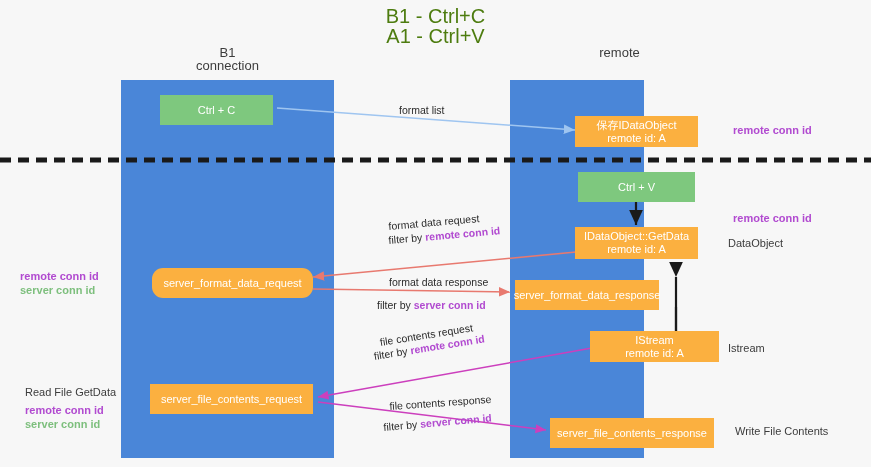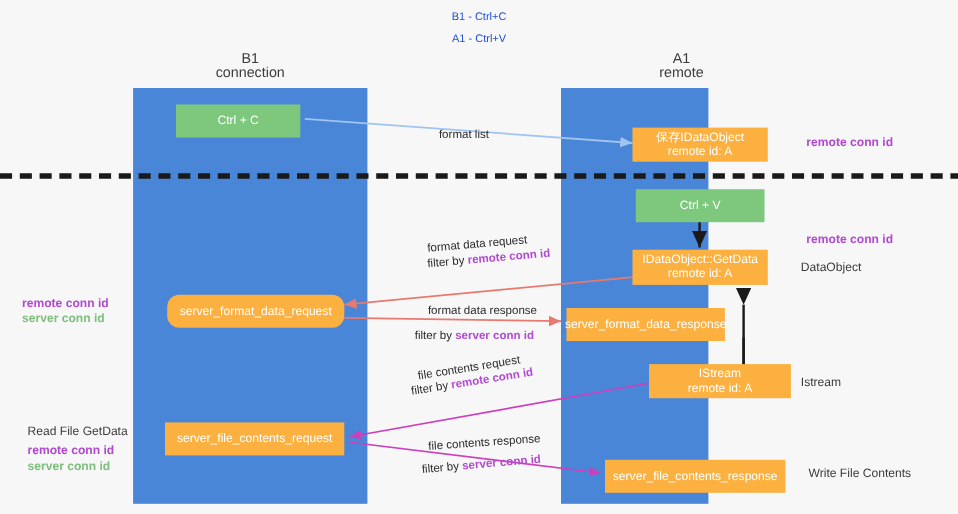--- a/index.html
+++ b/index.html
@@ -12,21 +12,21 @@
     position:relative;
   }
   #stage{position:absolute;left:0;top:0;width:871px;height:467px;}
 
   .lane{position:absolute;background:#4a86d8;}
   #lane-b1{left:121px;top:80px;width:213px;height:378px;}
   #lane-a1{left:510px;top:80px;width:134px;height:378px;}
 
   .title{
     position:absolute;left:0;top:6px;width:871px;
-    text-align:center;font-size:10px;color:#1d4ed8;line-height:20px;
+    text-align:center;font-size:20px;color:#4d7c0f;line-height:20px;
   }
 
   .colhead{
     position:absolute;text-align:center;font-size:13px;color:#3c3c3c;
     line-height:13px;
   }
   #head-b1{left:151px;top:46px;width:153px;}
   #head-a1{left:543px;top:46px;width:153px;}
 
   .box{
@@ -63,21 +63,20 @@
   <div class="title">
     <div>B1 - Ctrl+C</div>
     <div>A1 - Ctrl+V</div>
   </div>
 
   <div class="colhead" id="head-b1">
     <div>B1</div>
     <div>connection</div>
   </div>
   <div class="colhead" id="head-a1">
-    <div>A1</div>
     <div>remote</div>
   </div>
 
   <svg id="wires">
     <defs>
       <marker id="ah-blue" markerWidth="8" markerHeight="8" refX="7" refY="3" orient="auto">
         <path d="M0,0 L7,3 L0,6 z" fill="#9fc5f0"></path>
       </marker>
       <marker id="ah-red" markerWidth="8" markerHeight="8" refX="7" refY="3" orient="auto">
         <path d="M0,0 L7,3 L0,6 z" fill="#e8796f"></path>
@@ -140,21 +139,21 @@
   </div>
 
   <div class="box orange" style="left:150px;top:384px;width:163px;height:24px;">
     <div>server_file_contents_request</div>
   </div>
 
   <div class="box orange" style="left:550px;top:418px;width:164px;height:24px;">
     <div>server_file_contents_response</div>
   </div>
 
-  <div class="arrow-label" style="left:399px;top:116px;">format list</div>
+  <div class="arrow-label" style="left:399px;top:104px;">format list</div>
 
   <div class="arrow-label rot" style="left:388px;top:220px;transform:rotate(-5deg);">format data request</div>
 
   <div class="arrow-label rot" style="left:388px;top:234px;transform:rotate(-5deg);">
     <span>filter by </span><span class="purple">remote conn id</span>
   </div>
 
   <div class="arrow-label" style="left:389px;top:276px;">format data response</div>
 
   <div class="arrow-label" style="left:377px;top:299px;">

